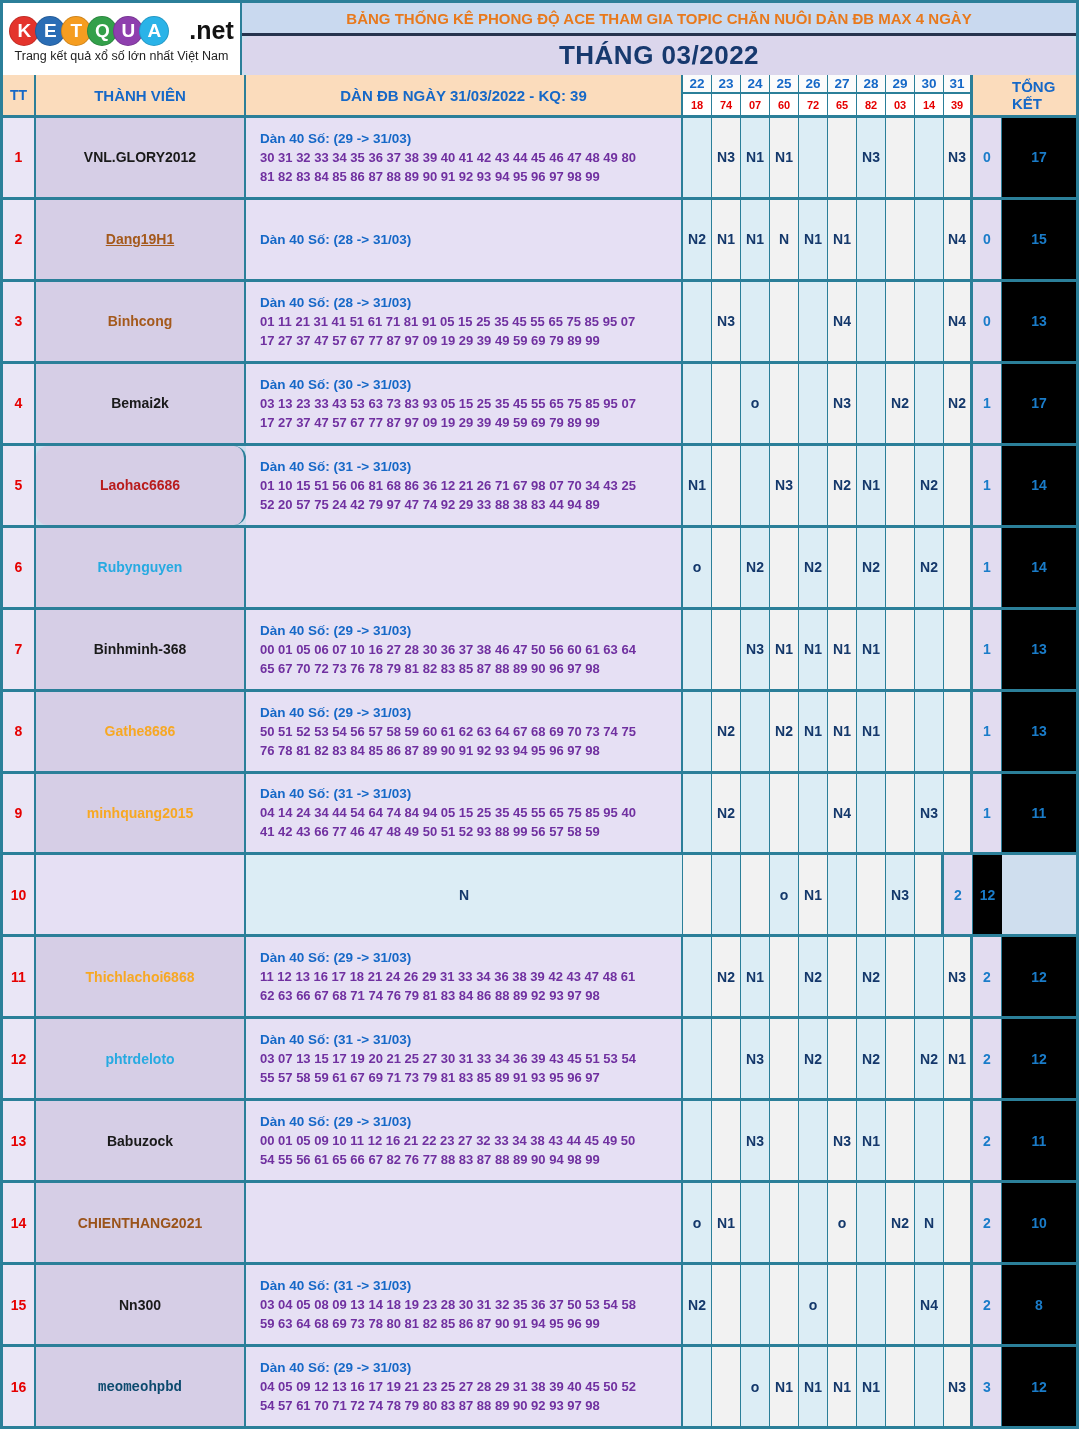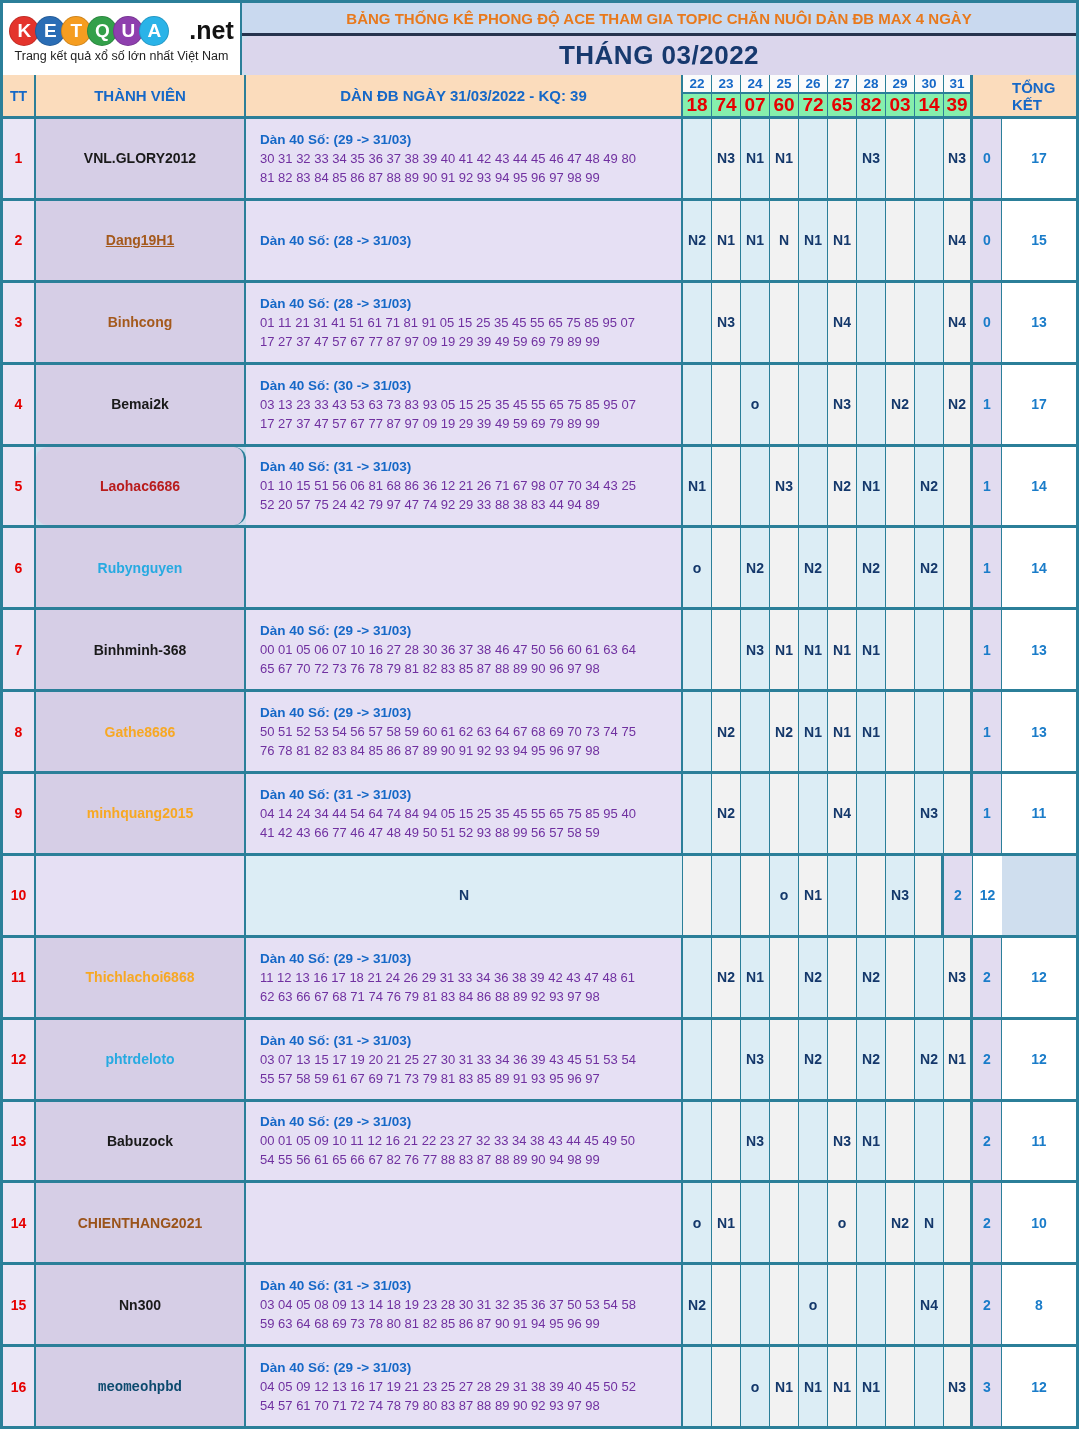--- a/index.html
+++ b/index.html
@@ -22,39 +22,39 @@
   
   .grid-row { display:grid; grid-template-columns:33px 210px 437px repeat(10,29px) 29px 1fr; }
 
   
   .thead { flex:0 0 43px; border-bottom:3px solid #2b7f99; }
   .th { background:#fbdcbc; color:#1668c7; font-weight:bold; font-size:15px; display:flex; align-items:center; justify-content:center; border-right:2px solid #2b7f99; }
   .th.small { font-size:14px; }
   .th.last { border-right:none; }
   .day-col { display:flex; flex-direction:column; border-right:1px solid #2b7f99; }
   .day-top { flex:0 0 19px; background:#fbfbfb; color:#1668c7; font-weight:bold; font-size:13.5px; display:flex; align-items:center; justify-content:center; border-bottom:2px solid #2b7f99; }
-  .day-bot { flex:1; background:#86efac; color:#e60000; font-weight:bold; font-size:19px; display:flex; align-items:center; justify-content:center; }
+  .day-bot { flex:1; background:#ffffff; color:#e60000; font-weight:bold; font-size:11px; display:flex; align-items:center; justify-content:center; }
   .day-col.pre-total { border-right:3px solid #2b7f99; }
 
   
   .tbody { flex:1; display:flex; flex-direction:column; }
   .row { flex:1; border-bottom:3px solid #2b7f99; }
   .row:last-child { border-bottom:none; }
   .c { display:flex; align-items:center; justify-content:center; border-right:1px solid #2b7f99; }
   .c-tt { background:#eae6f6; color:#e60000; font-weight:bold; font-size:14px; border-right:2px solid #2b7f99; }
   .c-member { background:#d6cee6; font-weight:bold; font-size:14px; border-right:2px solid #2b7f99; }
   .c-desc { background:#e6e0f4; border-right:2px solid #2b7f99; display:flex; flex-direction:column; justify-content:center; align-items:flex-start; padding-left:14px; }
   .desc-title { color:#1668c7; font-weight:bold; font-size:13.5px; line-height:19px; }
-  .desc-nums { color:#7030a0; font-weight:normal; font-size:13px; line-height:19px; width:392px; }
+  .desc-nums { color:#7030a0; font-weight:bold; font-size:13px; line-height:19px; width:392px; }
   .c-day { font-weight:bold; font-size:14px; color:#14386b; }
   .c-day.alt0 { background:#dcedf5; }
   .c-day.alt1 { background:#f2f2f2; }
   .c-day.pre-total { border-right:3px solid #2b7f99; }
   .c-s1 { background:#e2dcf0; color:#1a7cc9; font-weight:bold; font-size:14px; }
-  .c-s2 { background:#ffffff; color:#1a7cc9; font-weight:bold; font-size:14px; border-right:none; }
+  .c-s2 { background:#000000; color:#1a7cc9; font-weight:bold; font-size:14px; border-right:none; }
 </style>
 </head>
 <body>
 
 <div class="page">
 
   <div class="top">
     <div class="logo-cell">
       <div class="logo-row">
         <span style="display:flex;">

